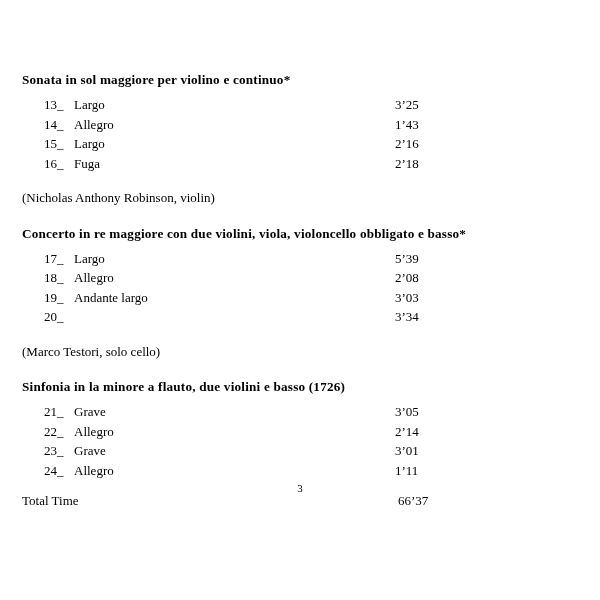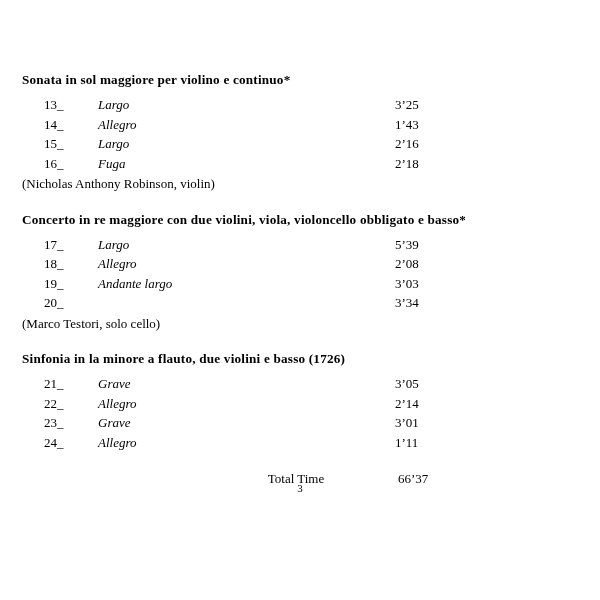--- a/index.html
+++ b/index.html
@@ -30,56 +30,53 @@
     letter-spacing: 0.2px;
     margin-bottom: 7px;
     white-space: nowrap;
   }
   .track {
     display: flex;
     align-items: baseline;
     font-size: 13px;
     line-height: 19.5px;
     padding-left: 22px;
-    gap: 24px;
   }
   .track-num {
     width: 30px;
     flex: 0 0 30px;
     font-style: normal;
   }
   .track-title {
-    font-style: italic;
     flex: 0 0 auto;
   }
   .track-dur {
     position: absolute;
     left: 373px;
     font-style: normal;
   }
   .track-row {
     position: relative;
   }
   .performer {
     font-size: 13px;
     line-height: 19.5px;
-    margin-top: 1px;
+    margin-top: 15px;
     margin-bottom: 0;
   }
   .gap-after-section {
     height: 12px;
   }
   .total-row {
     position: relative;
     display: flex;
     align-items: baseline;
     font-size: 13px;
     line-height: 19.5px;
-    margin-top: 17px;
-    justify-content: center;
+    margin-top: 11px;
   }
   .total-label {
     flex: 0 0 auto;
   }
   .total-dur {
     position: absolute;
     left: 376px;
   }
   .footnote {
     font-style: italic;

